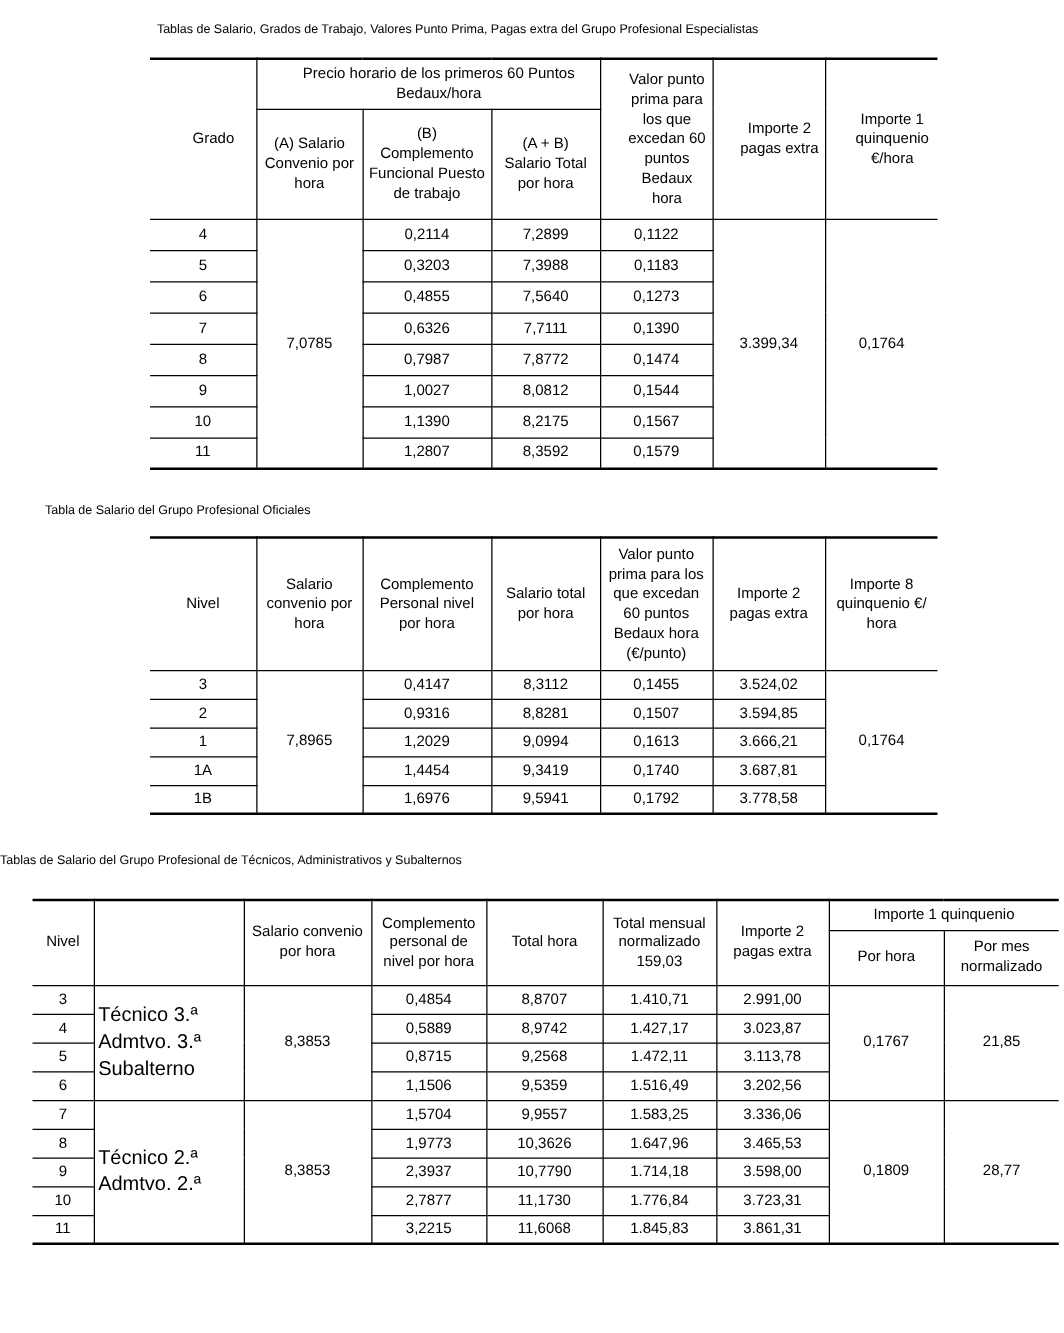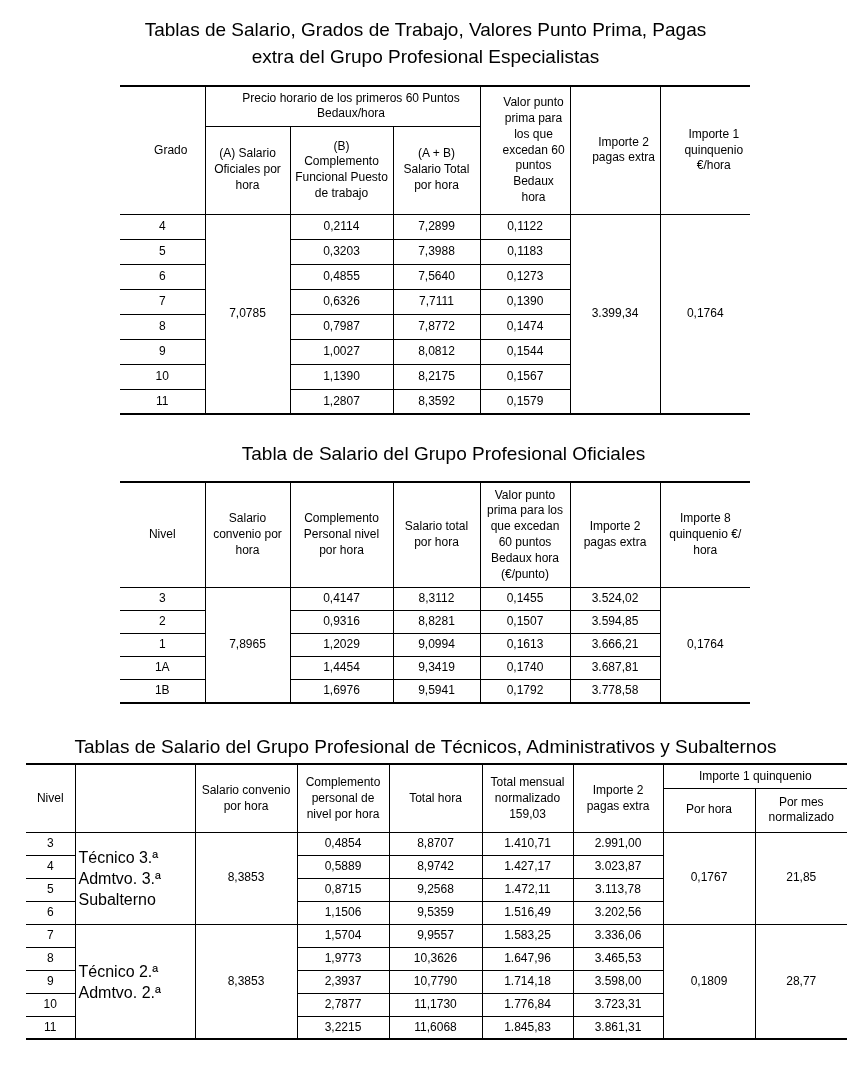--- a/index.html
+++ b/index.html
@@ -5,28 +5,28 @@
   * { margin: 0; padding: 0; box-sizing: border-box; }
   html, body { background: #ffffff; }
   body {
     width: 851px;
     height: 1066px;
     font-family: "Liberation Sans", sans-serif;
     color: #000000;
     overflow: hidden;
   }
   .doc-title {
-    text-align: center;
-    font-size: 19px;
+    text-align: left;
+    font-size: 10px;
     font-weight: normal;
     line-height: 1.4;
   }
   #title1 { margin: 17px auto 15px auto; max-width: 600px; }
   #title2 { margin: 26px auto 13px auto; padding-left: 36px; }
-  #title3 { margin: 30px auto 3px auto; }
+  #title3 { margin: 30px auto 23px auto; }
 
   table {
     border-collapse: collapse;
     table-layout: fixed;
     border-style: solid hidden;   
     border-color: #000;
     border-top-width: 2px;
     border-bottom-width: 2px;
   }
   th, td {
@@ -76,21 +76,21 @@
   </colgroup>
   <thead>
     <tr class="h-top">
       <th rowspan="2">Grado</th>
       <th colspan="3">Precio horario de los primeros 60 Puntos Bedaux/hora</th>
       <th rowspan="2">Valor punto prima para los que excedan 60 puntos Bedaux hora</th>
       <th rowspan="2">Importe 2 pagas extra</th>
       <th rowspan="2">Importe 1 quinquenio €/hora</th>
     </tr>
     <tr class="h-sub">
-      <th>(A) Salario Oficiales por hora</th>
+      <th>(A) Salario Convenio por hora</th>
       <th>(B)
 Complemento Funcional Puesto de trabajo</th>
       <th>(A + B)
 Salario Total por hora</th>
     </tr>
   </thead>
   <tbody id="t1-body">
       <tr>
         <td>4</td>
         <td rowspan="8">7,0785</td>

